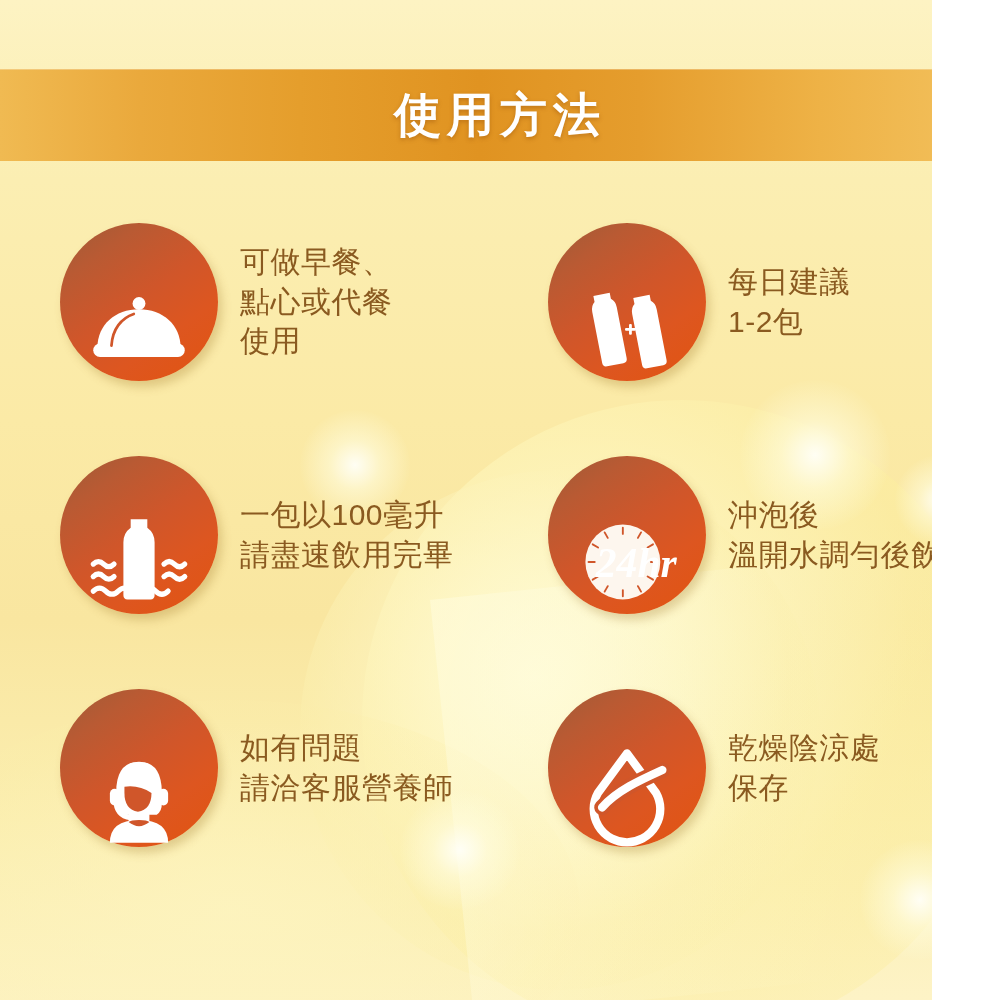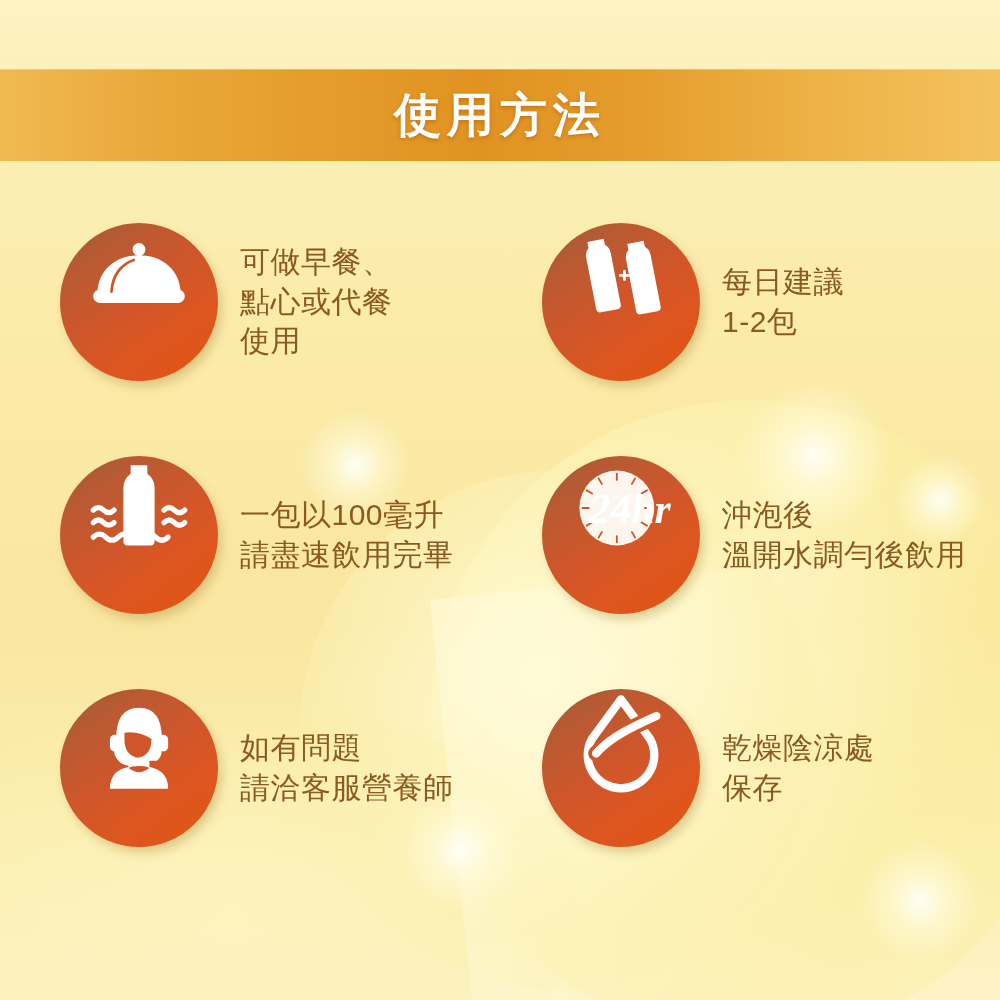--- a/index.html
+++ b/index.html
@@ -7,24 +7,25 @@
     margin: 0;
     padding: 0;
     background: #fff;
   }
   body {
     font-family: "Liberation Sans", "DejaVu Sans", sans-serif;
   }
 
   .poster {
     position: relative;
-    width: 1000px;
+    width: 916px;
     height: 1000px;
     overflow: hidden;
     background: #f9a8d4;
+    padding-left: 16px;
   }
 
   
   .bg-base {
     position: absolute;
     inset: 0;
     background:
       linear-gradient(180deg,
         #fdf3c3 0%,
         #fbeeb2 18%,
@@ -114,38 +115,38 @@
   
   .grid {
     position: absolute;
     left: 0;
     top: 185px;
     width: 1000px;
     height: 700px;
     display: grid;
     grid-template-columns: 470px 470px;
     grid-template-rows: 233px 233px 233px;
-    column-gap: 12px;
+    column-gap: 18px;
     padding-left: 60px;
     box-sizing: border-box;
   }
   .item {
     display: flex;
     align-items: center;
   }
   .badge {
     position: relative;
     flex: 0 0 auto;
     width: 158px;
     height: 158px;
     border-radius: 50%;
     background: linear-gradient(145deg, #9e5b38 0%, #b95a33 22%, #d0562a 48%, #dd5620 70%, #e25410 100%);
     box-shadow: 4px 6px 10px rgba(160,120,40,0.30);
     display: flex;
-    align-items: flex-start;
+    align-items: flex-end;
     justify-content: center;
   }
   .badge svg {
     display: block;
     width: 104px;
     height: 104px;
   }
   .caption {
     margin-left: 22px;
     color: #8a5a20;

